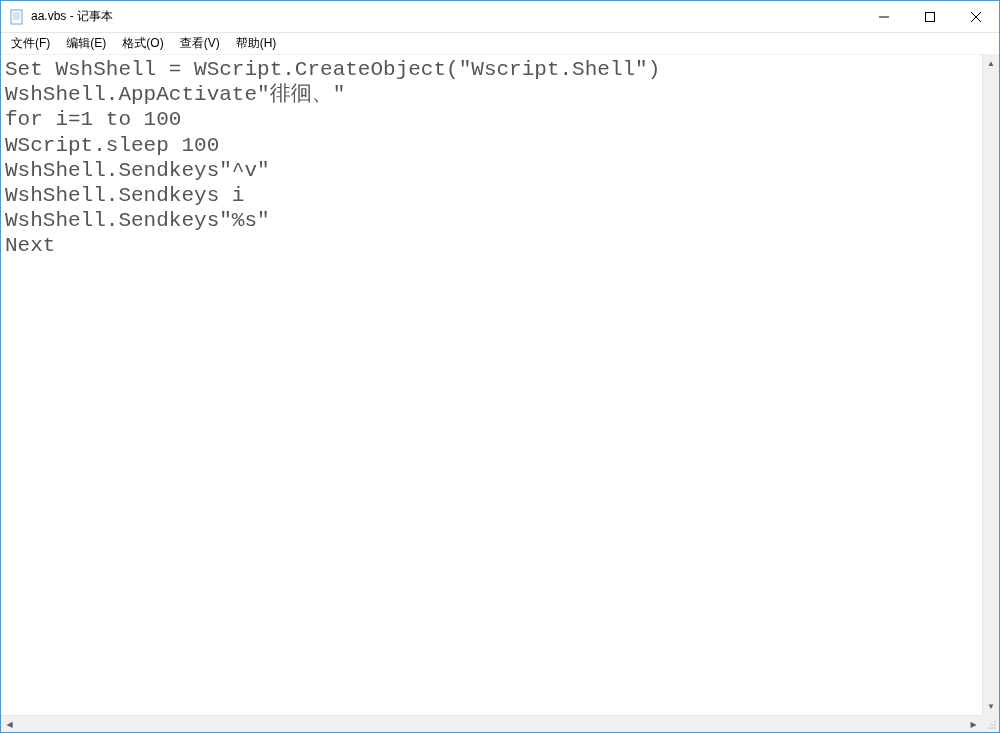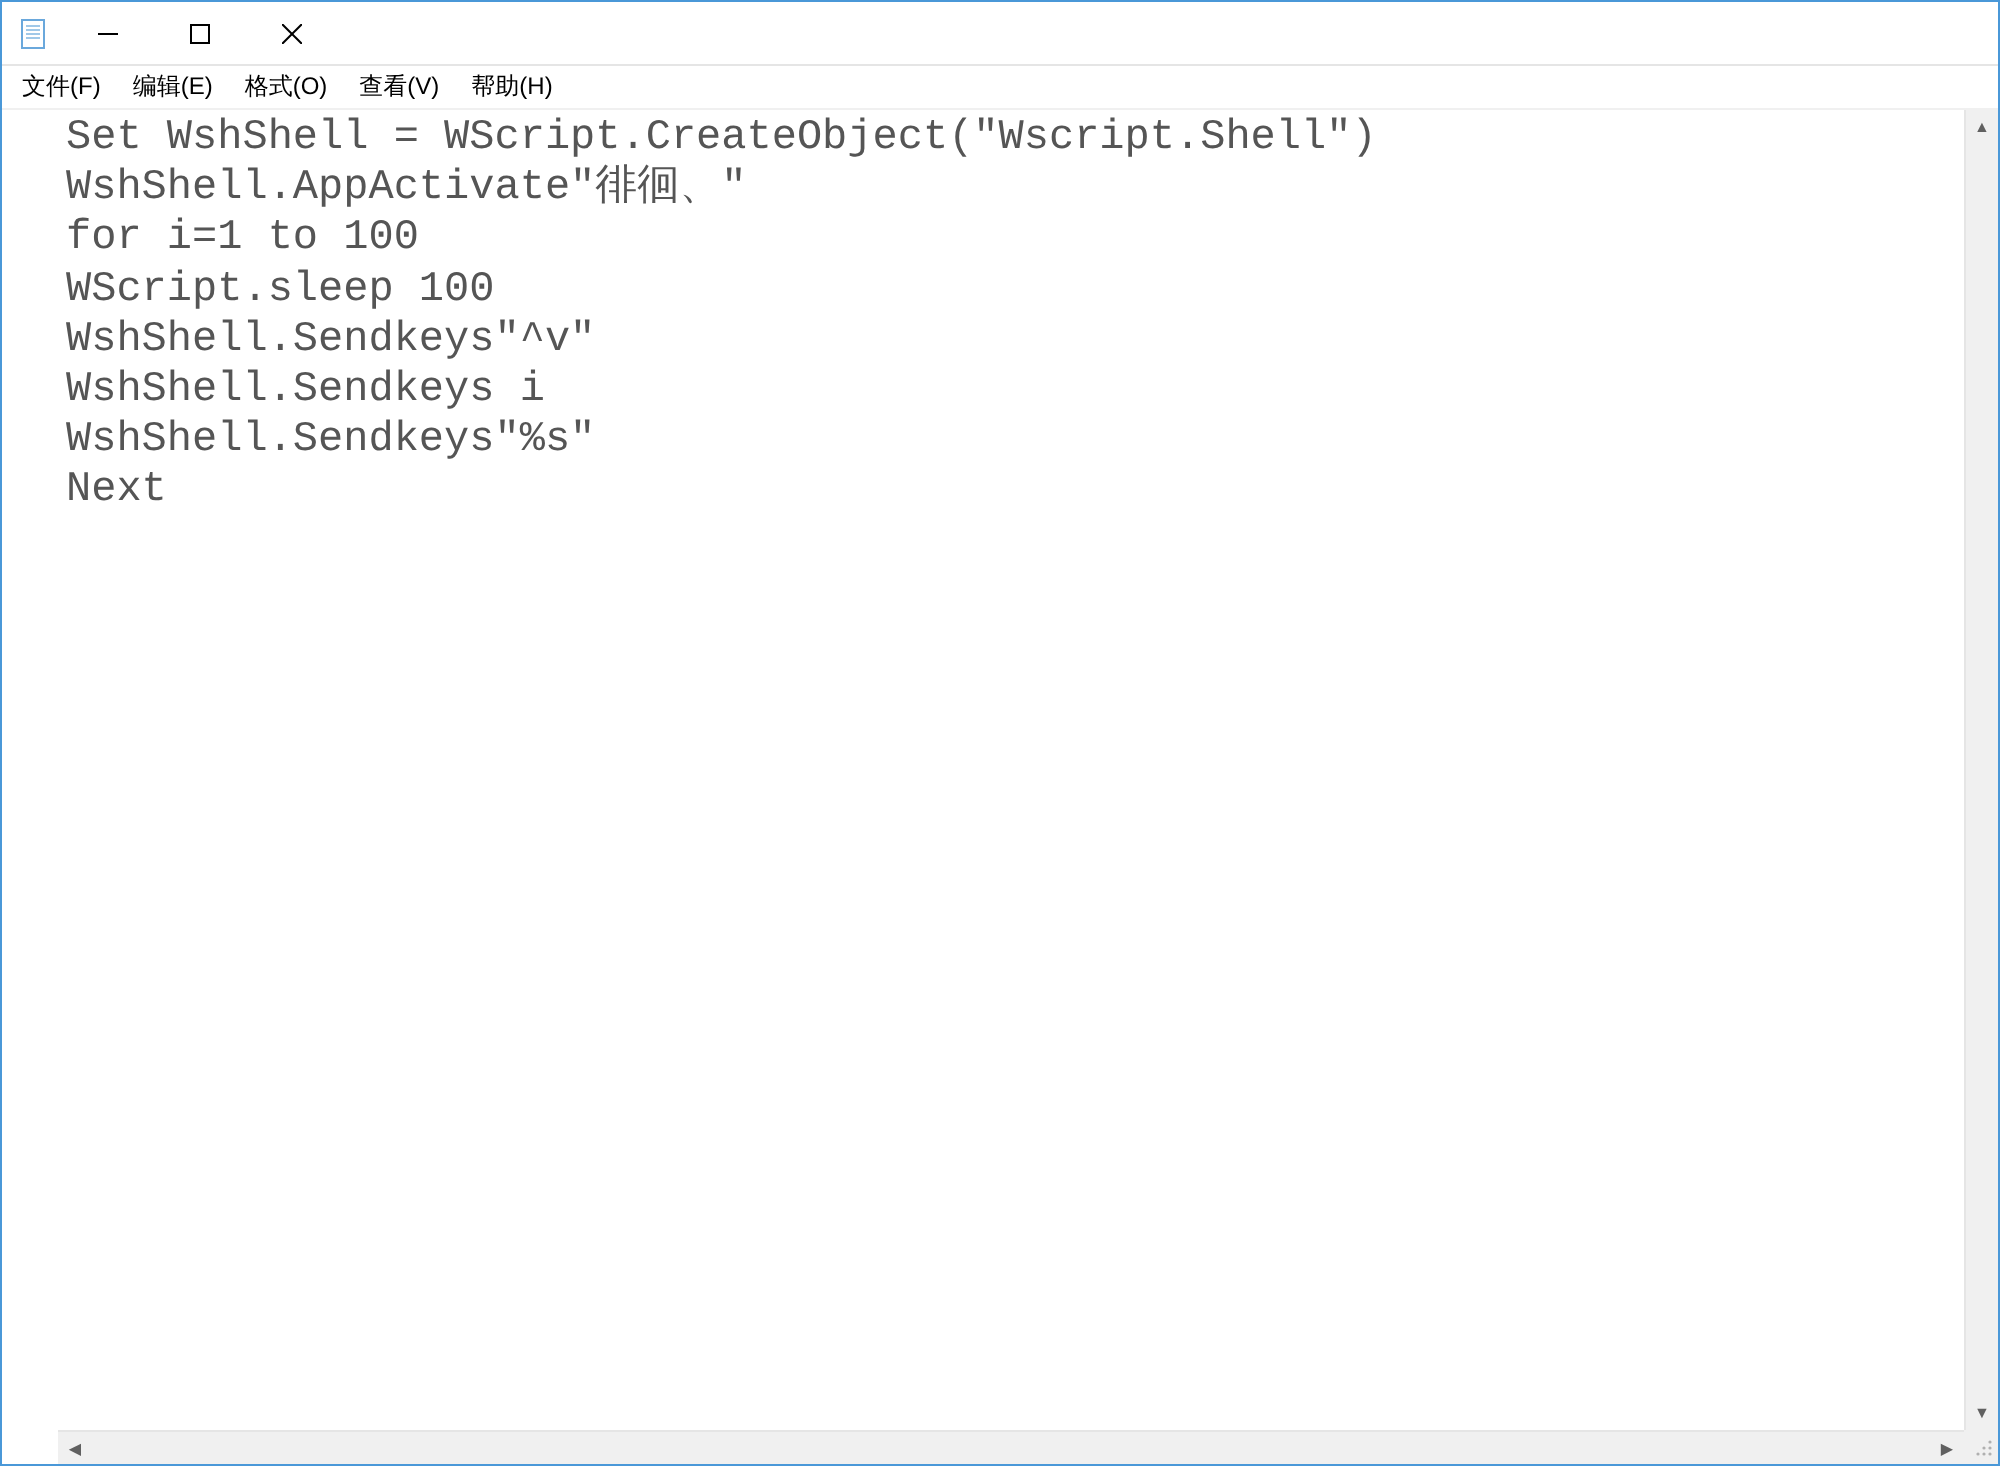--- a/index.html
+++ b/index.html
@@ -75,21 +75,20 @@
     .menu-item {
       font-size: 12px;
       color: #000000;
       padding: 2px 8px;
       cursor: pointer;
     }
     .content-area {
       flex: 1;
       position: relative;
       overflow: hidden;
-      margin-left: 28px;
     }
     .text-content {
       font-family: "NSimSun", "SimSun", "Courier New", monospace;
       font-size: 21px;
       color: #555555;
       padding: 2px 4px;
       line-height: 1.2;
       white-space: pre;
       width: calc(100% - 18px);
       height: calc(100% - 18px);
@@ -184,20 +183,21 @@
   <div class="titlebar">
     <span class="titlebar-icon">
       <svg viewBox="0 0 16 16">
         <rect x="2" y="1" width="11" height="14" fill="#ffffff" stroke="#6aa8dc" stroke-width="1"></rect>
         <line x1="4" y1="4" x2="11" y2="4" stroke="#a0c8e8" stroke-width="1"></line>
         <line x1="4" y1="6" x2="11" y2="6" stroke="#a0c8e8" stroke-width="1"></line>
         <line x1="4" y1="8" x2="11" y2="8" stroke="#a0c8e8" stroke-width="1"></line>
         <line x1="4" y1="10" x2="11" y2="10" stroke="#a0c8e8" stroke-width="1"></line>
       </svg>
     </span>
+    <span class="titlebar-text">aa.vbs - 记事本</span>
     <div class="window-controls">
       <div class="window-control">
         <svg viewBox="0 0 10 10">
             <line x1="0" y1="5" x2="10" y2="5" stroke="#000" stroke-width="1"></line>
           </svg>
       </div>
       <div class="window-control">
         <svg viewBox="0 0 10 10">
             <rect x="0.5" y="0.5" width="9" height="9" fill="none" stroke="#000" stroke-width="1"></rect>
           </svg>

